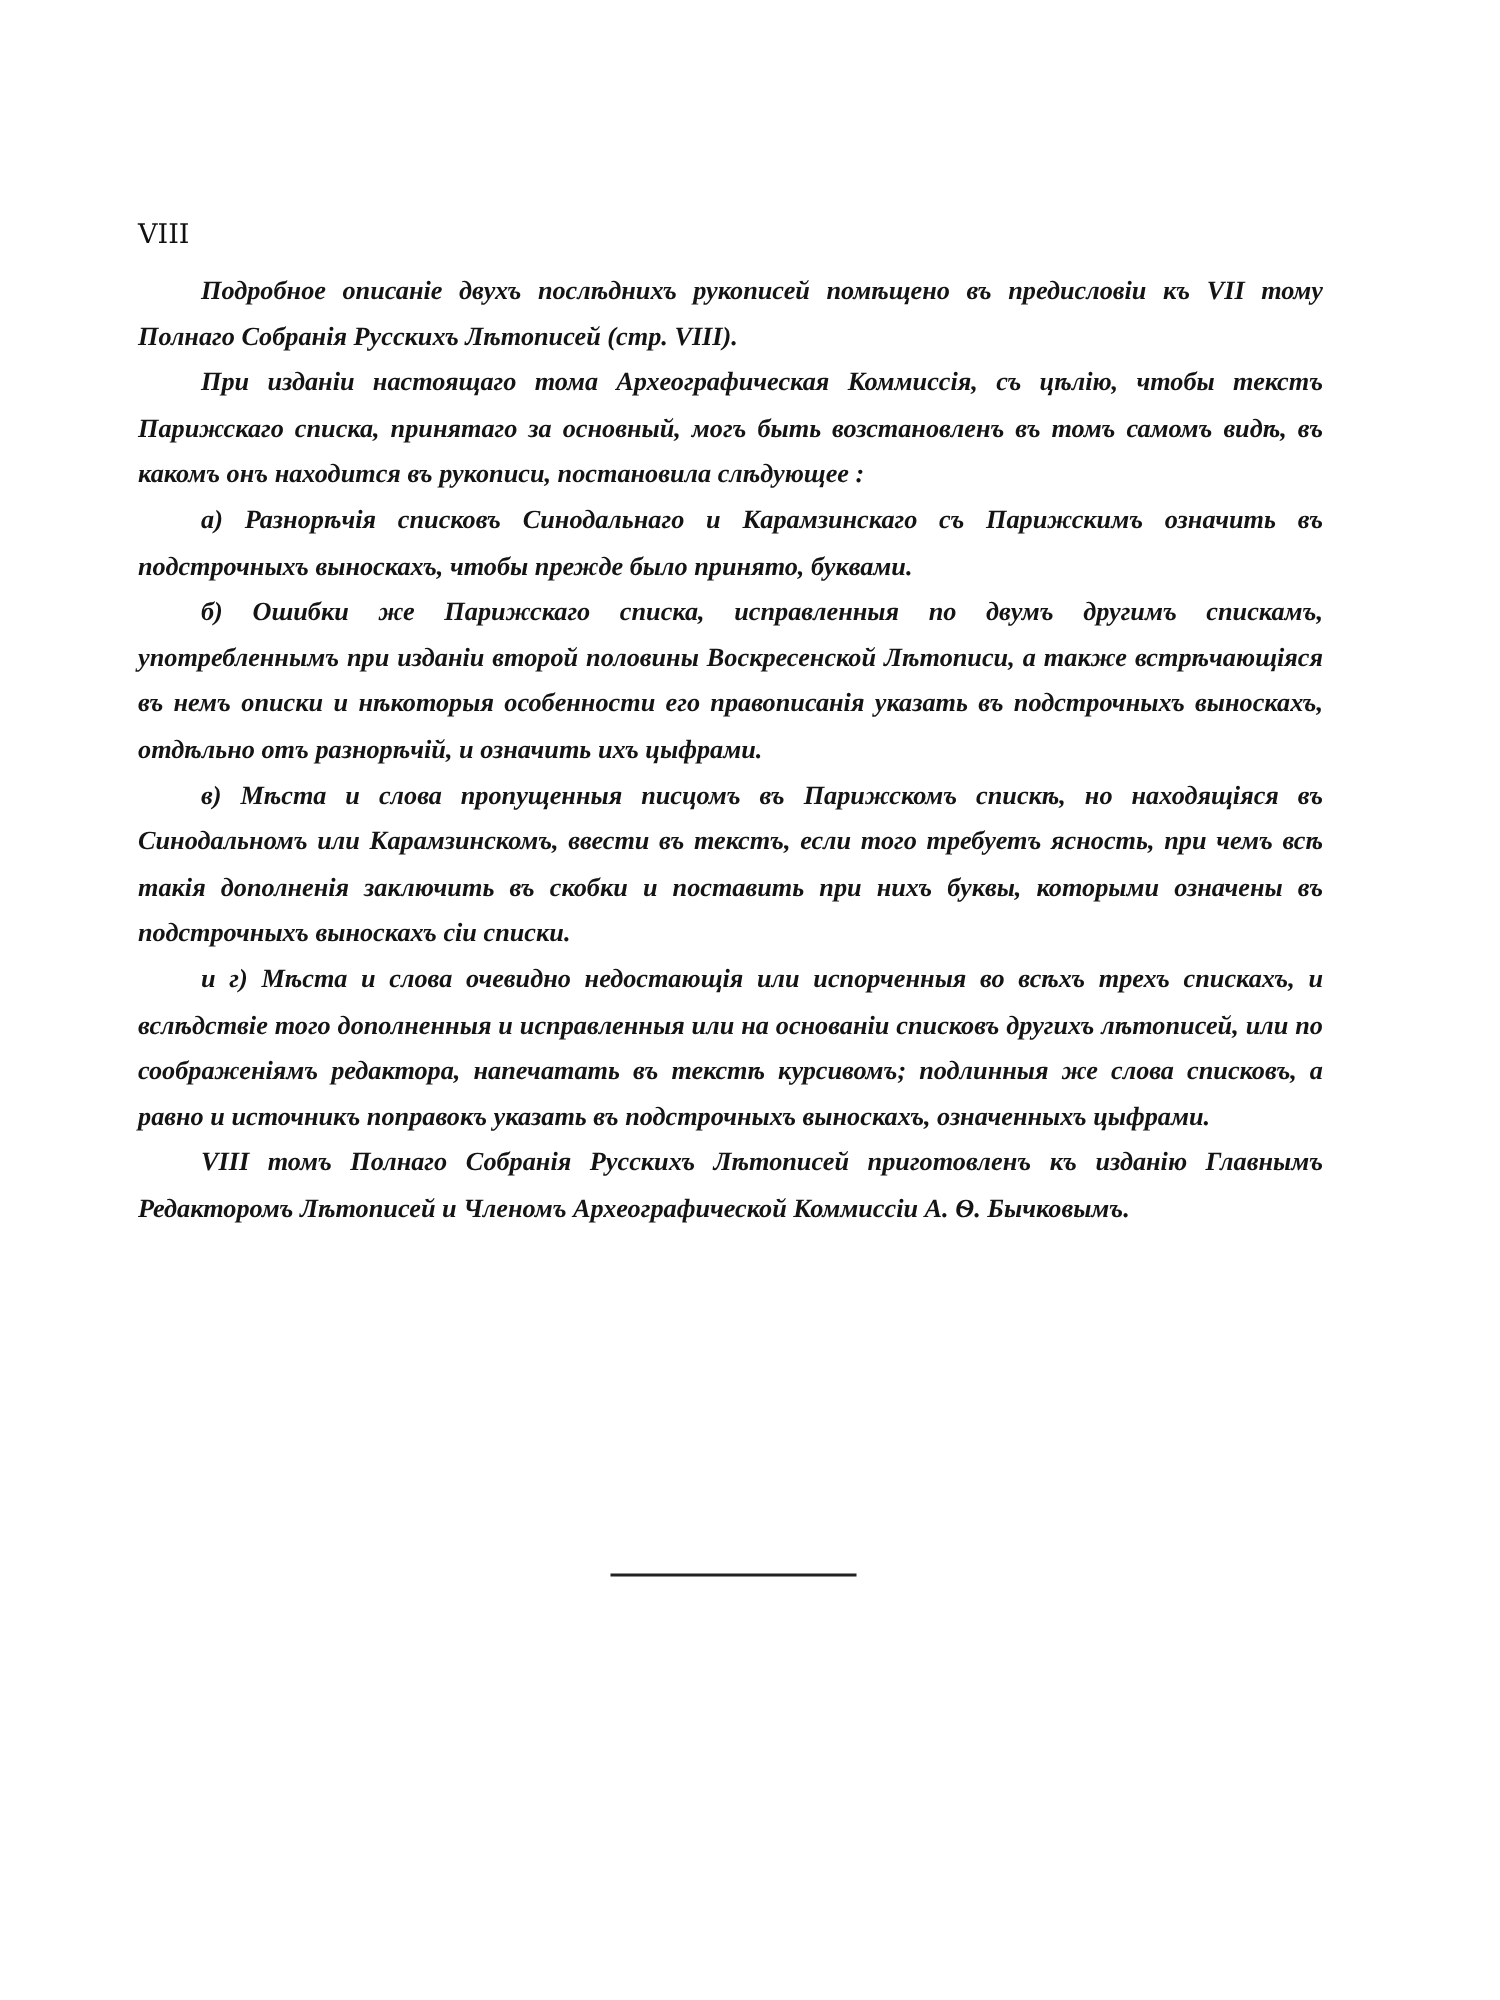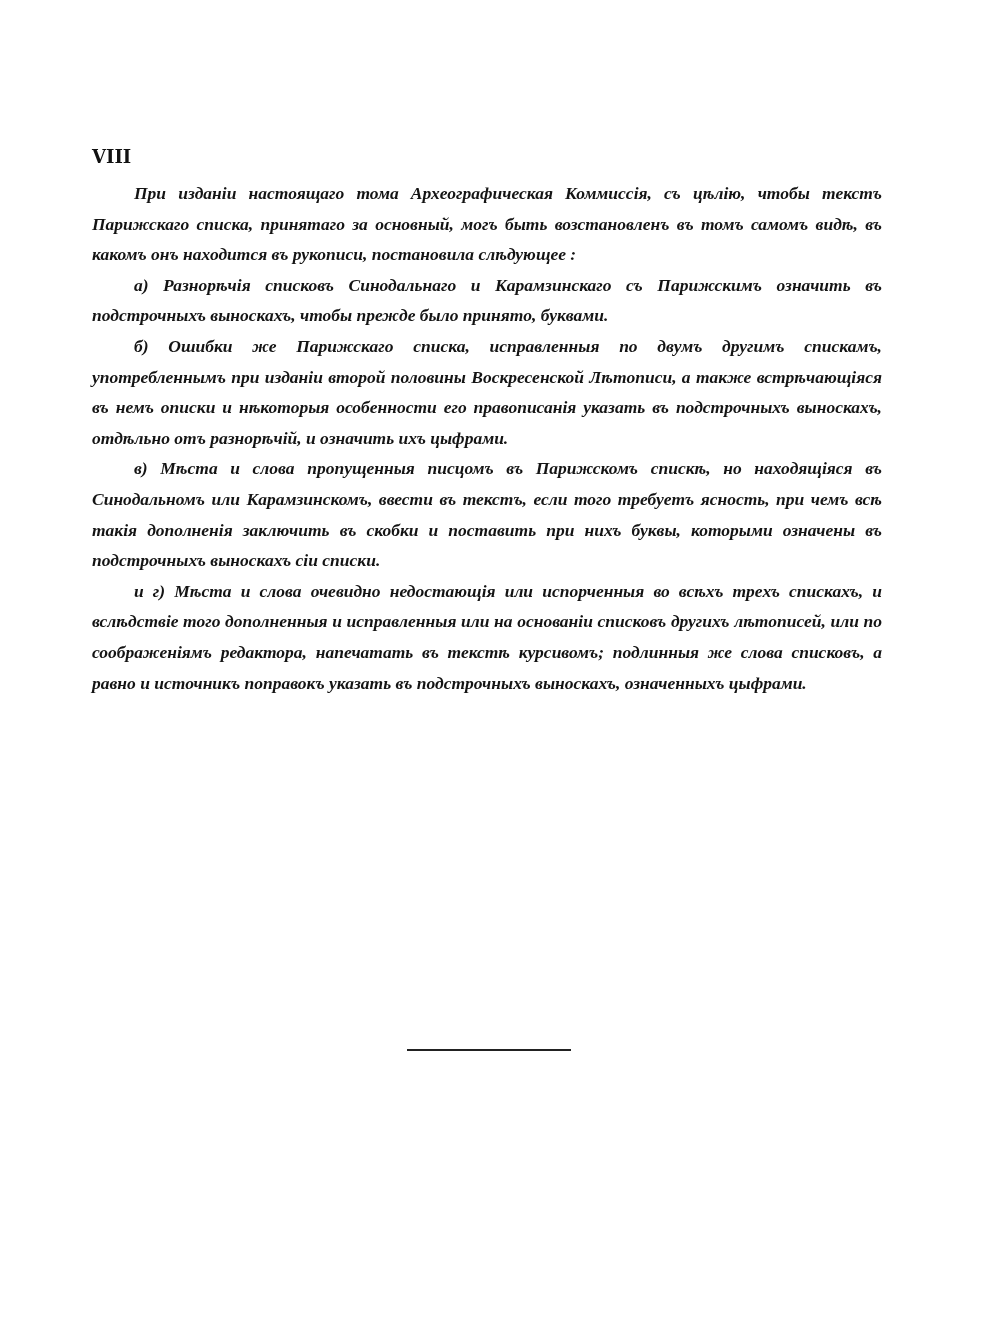--- a/index.html
+++ b/index.html
@@ -1,20 +1,20 @@
 <!DOCTYPE html>
 <html><head>
   <meta charset="utf-8">
   <style>
     html, body { margin: 0; padding: 0; background: #ffffff; }
     body { width: 1000px; height: 1333px; position: relative; overflow: hidden; }
     .page { position: absolute; left: 0; top: 0; width: 1000px; height: 1333px; background: #ffffff; }
     .page-num {
       position: absolute; left: 92px; top: 146px;
-      font-family: "DejaVu Serif", serif; font-weight: bold; font-size: 18px;
+      font-family: "DejaVu Serif", serif; font-weight: normal; font-size: 18px;
       color: #111; letter-spacing: 0px;
     }
     .text-block {
       position: absolute; left: 92px; top: 178px; width: 790px;
       font-family: "Liberation Serif", serif; font-style: italic; font-weight: bold;
       font-size: 17.5px; line-height: 30.6px; color: #141414;
       text-align: justify;
     }
     .para { margin: 0; text-indent: 42px; text-align: justify; }
     .rule {
@@ -22,21 +22,23 @@
       border-top: 2px solid #222;
     }
   </style>
 </head>
 <body>
 
 <div class="page">
   <div class="page-num">VIII</div>
 
   <div class="text-block">
+    <p class="para">Подробное описаніе двухъ послѣднихъ рукописей помѣщено въ предисловіи къ VII тому Полнаго Собранія Русскихъ Лѣтописей (стр. VIII).</p>
     <p class="para">При изданіи настоящаго тома Археографическая Коммиссія, съ цѣлію, чтобы текстъ Парижскаго списка, принятаго за основный, могъ быть возстановленъ въ томъ самомъ видѣ, въ какомъ онъ находится въ рукописи, постановила слѣдующее :</p>
     <p class="para">а) Разнорѣчія списковъ Синодальнаго и Карамзинскаго съ Парижскимъ означить въ подстрочныхъ выноскахъ, чтобы прежде было принято, буквами.</p>
     <p class="para">б) Ошибки же Парижскаго списка, исправленныя по двумъ другимъ спискамъ, употребленнымъ при изданіи второй половины Воскресенской Лѣтописи, а также встрѣчающіяся въ немъ описки и нѣкоторыя особенности его правописанія указать въ подстрочныхъ выноскахъ, отдѣльно отъ разнорѣчій, и означить ихъ цыфрами.</p>
     <p class="para">в) Мѣста и слова пропущенныя писцомъ въ Парижскомъ спискѣ, но находящіяся въ Синодальномъ или Карамзинскомъ, ввести въ текстъ, если того требуетъ ясность, при чемъ всѣ такія дополненія заключить въ скобки и поставить при нихъ буквы, которыми означены въ подстрочныхъ выноскахъ сіи списки.</p>
     <p class="para">и г) Мѣста и слова очевидно недостающія или испорченныя во всѣхъ трехъ спискахъ, и вслѣдствіе того дополненныя и исправленныя или на основаніи списковъ другихъ лѣтописей, или по соображеніямъ редактора, напечатать въ текстѣ курсивомъ; подлинныя же слова списковъ, а равно и источникъ поправокъ указать въ подстрочныхъ выноскахъ, означенныхъ цыфрами.</p>
+    <p class="para">VIII томъ Полнаго Собранія Русскихъ Лѣтописей приготовленъ къ изданію Главнымъ Редакторомъ Лѣтописей и Членомъ Археографической Коммиссіи А. Ѳ. Бычковымъ.</p>
   </div>
 
   <div class="rule"></div>
 </div>
 
 </body></html>

